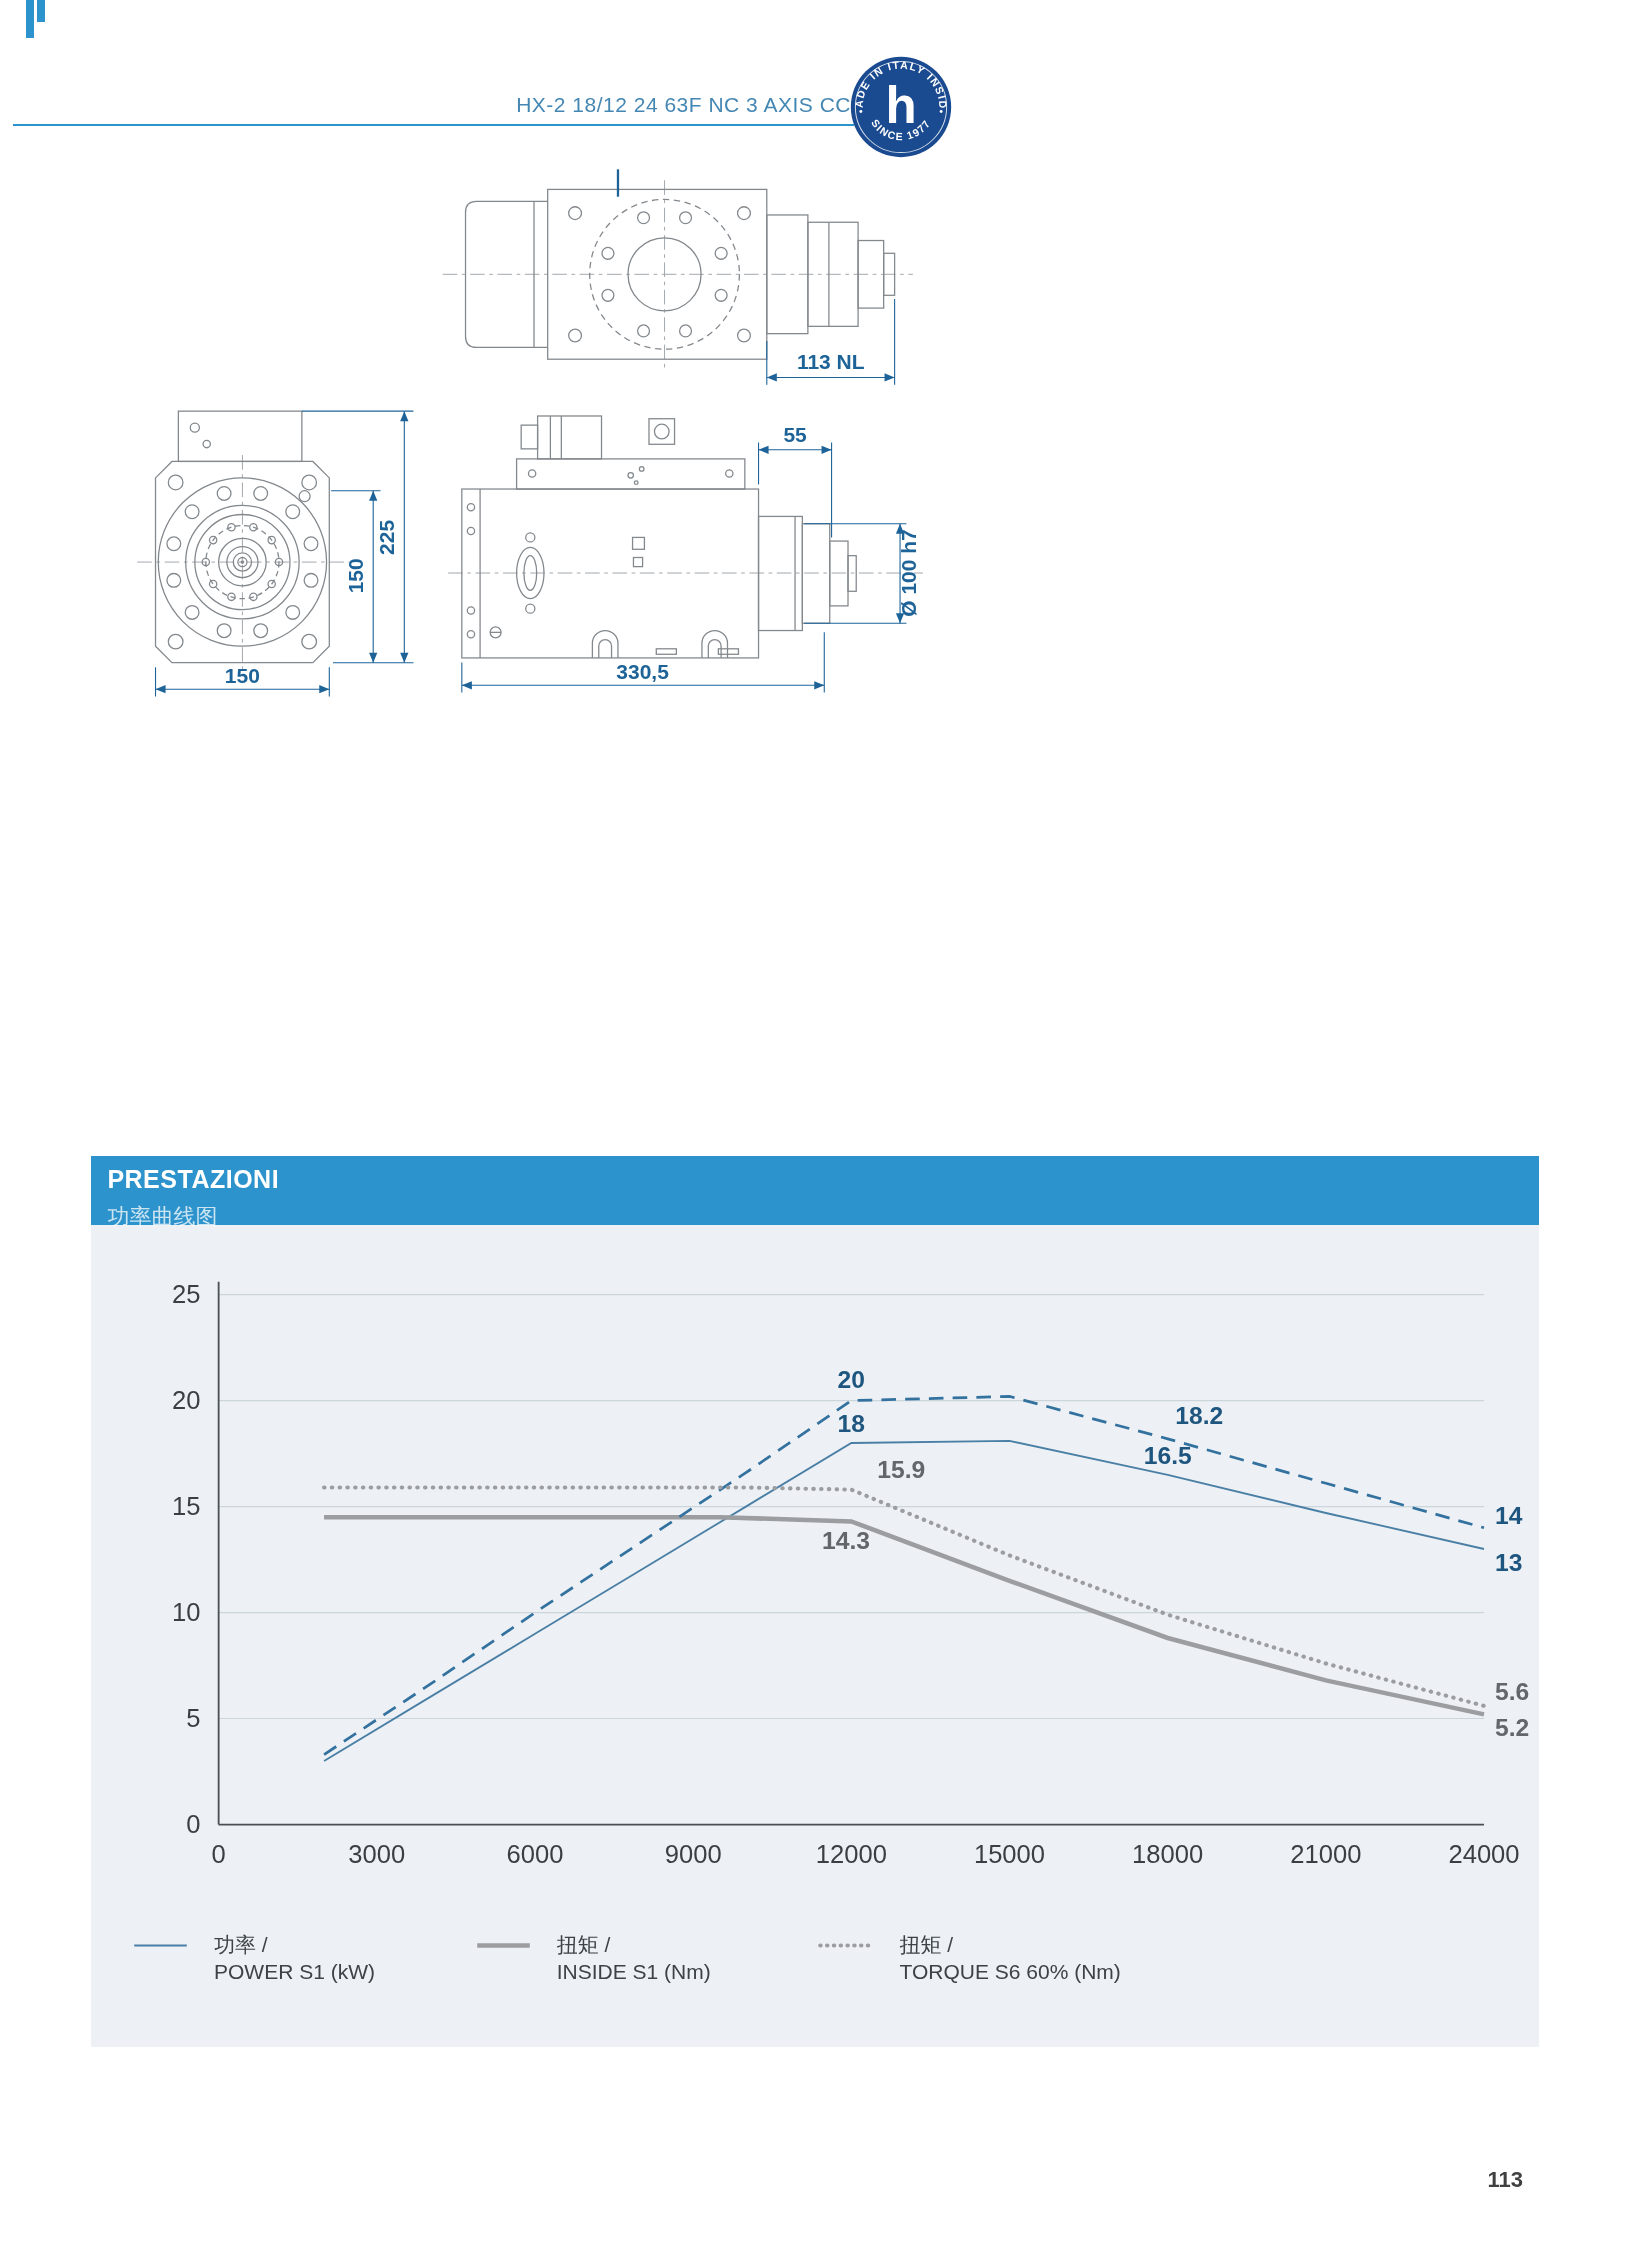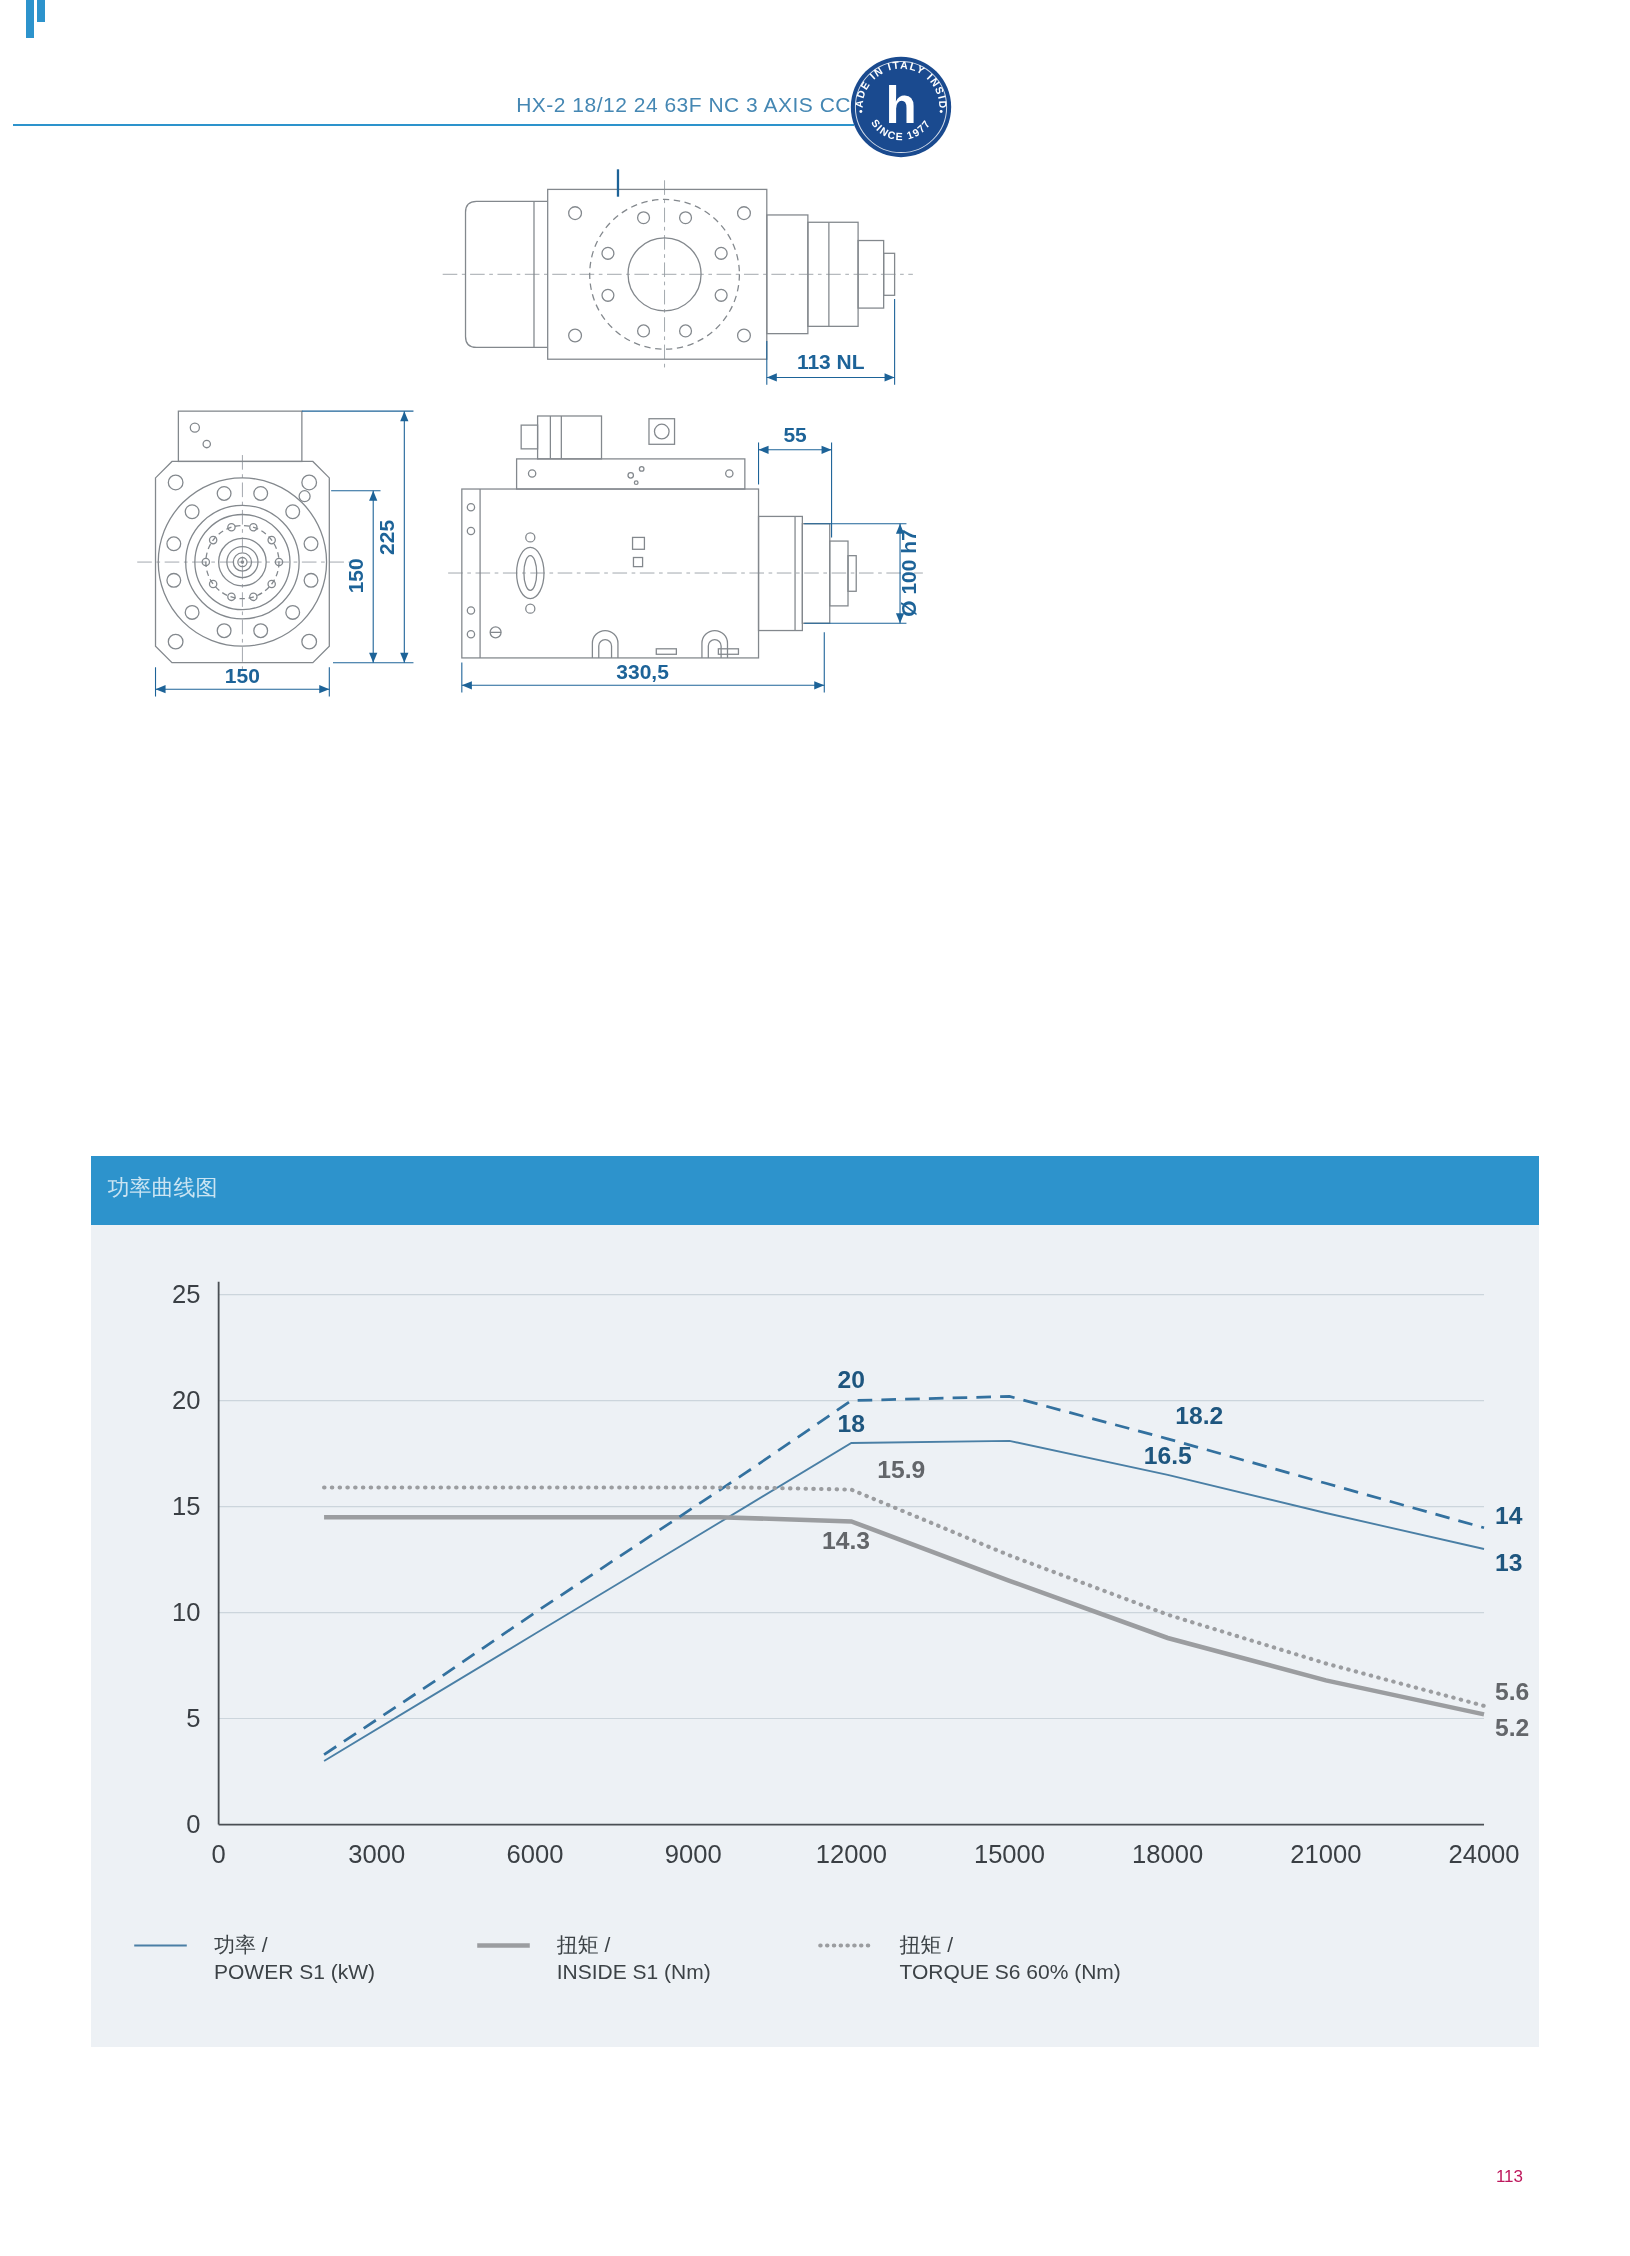--- a/index.html
+++ b/index.html
@@ -24,21 +24,21 @@
   .perf-header{position:absolute;left:0;top:0;width:100%;height:69px;background:#2d93cc;padding:9.1px 0 0 16.4px}
   .perf-title{font-size:25px;font-weight:bold;color:#fff;letter-spacing:0.5px}
   .perf-subtitle{font-size:22px;color:rgba(255,255,255,.75);margin-top:8px}
   .chart{position:absolute;left:18.3px;top:102px;overflow:visible}
   .tick{font-size:28px;fill:#3a3f44;font-family:"Liberation Sans",sans-serif}
   .ann{font-size:27px;font-weight:bold;font-family:"Liberation Sans",sans-serif}
   .legend{position:absolute;left:41px;top:775px;width:1371px;display:flex}
   .legend-item{display:flex;gap:25px;width:25%;align-items:flex-start}
   .legend-text{font-size:21px;color:#3c4246;line-height:1.3}
 
-  .page-number{position:absolute;right:91px;top:2167px;font-size:17px;font-weight:normal;color:#be185d}
+  .page-number{position:absolute;right:91px;top:2167px;font-size:22px;font-weight:bold;color:#404040}
   .side-bar{position:absolute;left:1623px;top:985px;width:8.2px;height:429px;background:#2d93cc}
 </style>
 </head>
 <body>
 
 <div class="page">
 
   <div class="corner-mark" style="left:25.6px;top:0;height:38px"></div>
   <div class="corner-mark" style="left:37px;top:0;height:22px"></div>
 
@@ -209,20 +209,21 @@
     <line class="dim" x1="25" y1="285" x2="25" y2="318"></line>
     <line class="dim" x1="422" y1="252" x2="422" y2="318"></line>
     <line class="dim" x1="25" y1="310" x2="422" y2="310"></line>
     <polygon class="arr" points="25,310 36,305.5 36,314.5"></polygon>
     <polygon class="arr" points="422,310 411,305.5 411,314.5"></polygon>
     <text class="dimtxt" x="223" y="303" text-anchor="middle">330,5</text>
   </svg>
 
   <section class="perf-panel">
     <div class="perf-header">
+      <div class="perf-title">PRESTAZIONI</div>
       <div class="perf-subtitle">功率曲线图</div>
     </div>
     <svg id="chart-svg" class="chart" width="1407" height="658" viewBox="0 0 1540 720">
         <line x1="120" y1="504" x2="1505" y2="504" stroke="#ccd5dc" stroke-width="1.2"></line>
         <line x1="120" y1="388" x2="1505" y2="388" stroke="#ccd5dc" stroke-width="1.2"></line>
         <line x1="120" y1="272" x2="1505" y2="272" stroke="#ccd5dc" stroke-width="1.2"></line>
         <line x1="120" y1="156" x2="1505" y2="156" stroke="#ccd5dc" stroke-width="1.2"></line>
         <line x1="120" y1="40" x2="1505" y2="40" stroke="#ccd5dc" stroke-width="1.2"></line>
         <line x1="120" y1="26" x2="120" y2="620" stroke="#4a4f54" stroke-width="2"></line>
         <line x1="120" y1="620" x2="1505" y2="620" stroke="#4a4f54" stroke-width="2"></line>

